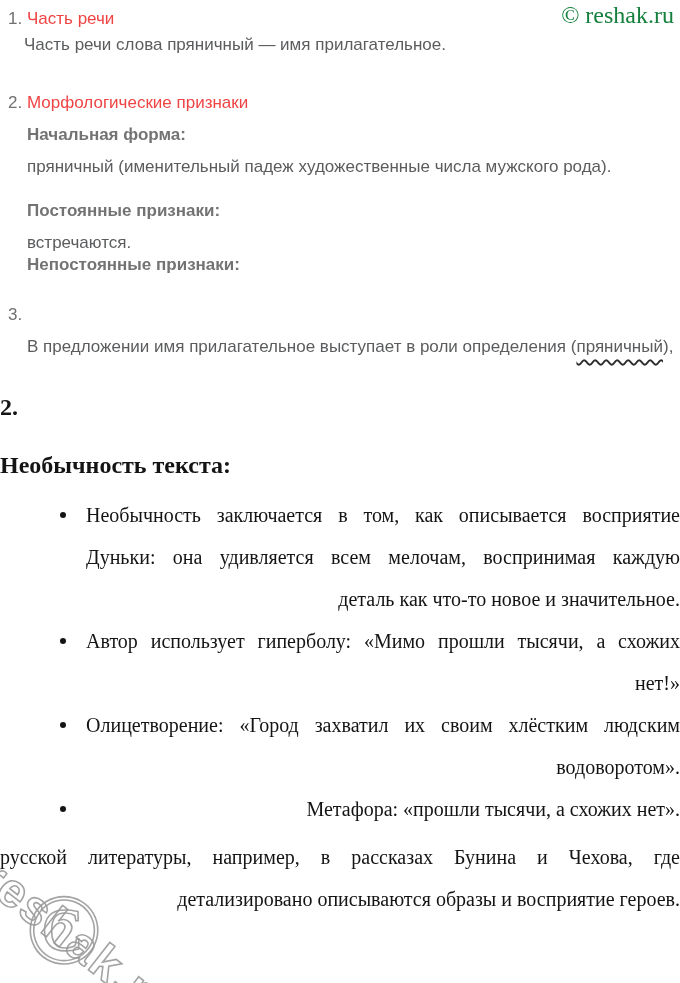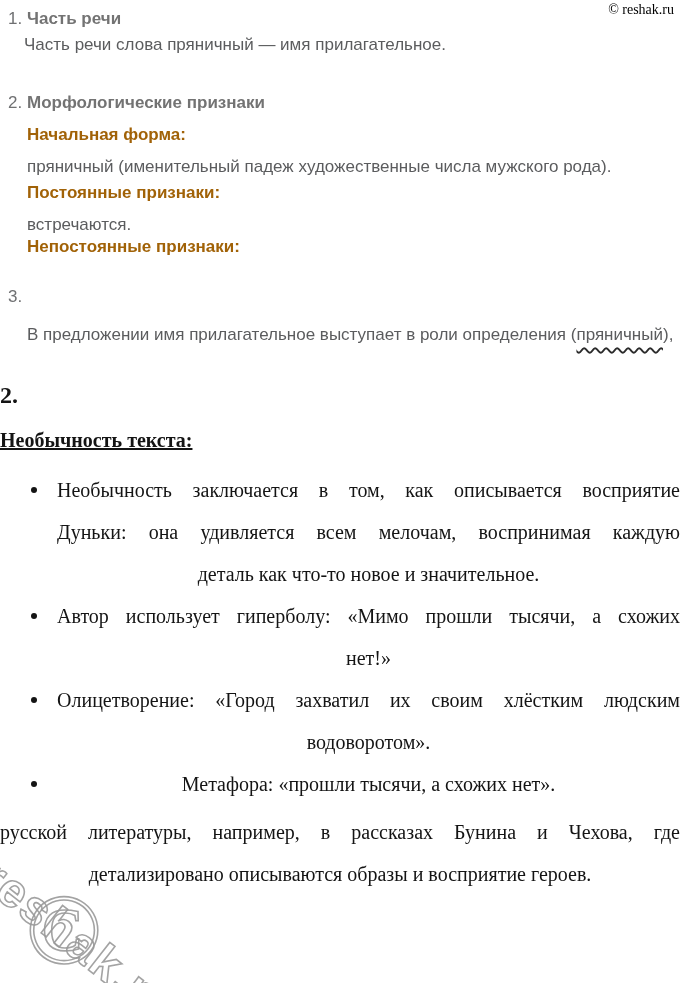--- a/index.html
+++ b/index.html
@@ -9,21 +9,21 @@
     background:#ffffff;
     overflow:hidden;
     display:flex; flex-direction:column;
     font-family:"Liberation Sans", sans-serif;
   }
 
   
   .wm-top {
     position:absolute; top:2px; right:6px;
     font-family:"Liberation Serif", serif;
-    font-size:14px; color:#000000; z-index:5;
+    font-size:24px; color:#15803d; z-index:5;
   }
 
   
   .wm-diag {
     position:absolute; left:4px; top:848px;
     transform:rotate(38deg); transform-origin:left top;
     font-family:"Liberation Sans", sans-serif;
     font-weight:bold; font-size:48px; letter-spacing:2px;
     color:transparent;
     -webkit-text-stroke:1.6px #9a9a9a;
@@ -35,52 +35,52 @@
     font-size:100px; line-height:100px;
     color:transparent;
     -webkit-text-stroke:1.6px #9a9a9a;
     z-index:4; opacity:.9;
   }
 
   
   .sans { font-size:17px; line-height:22px; color:#5b5c5e; position:relative; z-index:2; }
   .num-row { display:flex; }
   .num  { width:19px; padding-left:8px; color:#6f7072; flex:0 0 auto; }
-  .ttl  { font-weight:bold; color:#737373; }
+  .ttl  { font-weight:normal; color:#ef4444; }
   .body { margin:0; padding-left:27px; }
-  .red  { font-weight:bold; color:#a16207; }
+  .red  { font-weight:bold; color:#737373; }
   .nowrap { white-space:nowrap; }
 
   .mt8  { margin-top:8px;  } .mt4  { margin-top:4px;padding-left:24px;  }
   .mt36 { margin-top:36px; } .mt10 { margin-top:10px; }
-  .mt22 { margin-top:4px; } .mt13 { }
-  .mt28 { margin-top:28px; } .mt15 { margin-top:16px; }
+  .mt22 { margin-top:22px; } .mt13 { }
+  .mt28 { margin-top:28px; } .mt15 { margin-top:10px; }
 
   .wavy {
     text-decoration-line:underline;
     text-decoration-style:wavy;
     text-decoration-color:#2b2b2b;
     text-decoration-thickness:2px;
     text-underline-offset:7px;
   }
 
   
   .serif { font-family:"Liberation Serif", serif; color:#141414; position:relative; z-index:2; }
   .sec2-num  { font-size:24px; font-weight:bold; line-height:30px; margin-top:34px; }
-  .sec2-head { font-size:20px; font-weight:bold; line-height:30px; margin-top:15px;text-decoration:underline; }
+  .sec2-head { font-size:24px; font-weight:bold; line-height:30px; margin-top:28px; }
 
-  .bullets { margin-top:14px; font-size:20px; line-height:42px; }
+  .bullets { margin-top:14px; font-size:20px; line-height:42px;margin-left:29px; }
   .bullet  { position:relative; padding-left:57px; }
   .dot {
     position:absolute; left:31px; top:18px;
     width:6px; height:6px; border-radius:50%;
     background:#141414;
   }
   .jline { text-align:justify; text-align-last:justify; }
-  .jlast { text-align:center; }
+  .jlast { text-align:right; }
 
   .closing { margin-top:6px; font-size:20px; line-height:42px; }
 </style>
 </head>
 <body>
 
 <div class="page">
 
   <div class="wm-top">© reshak.ru</div>
 

